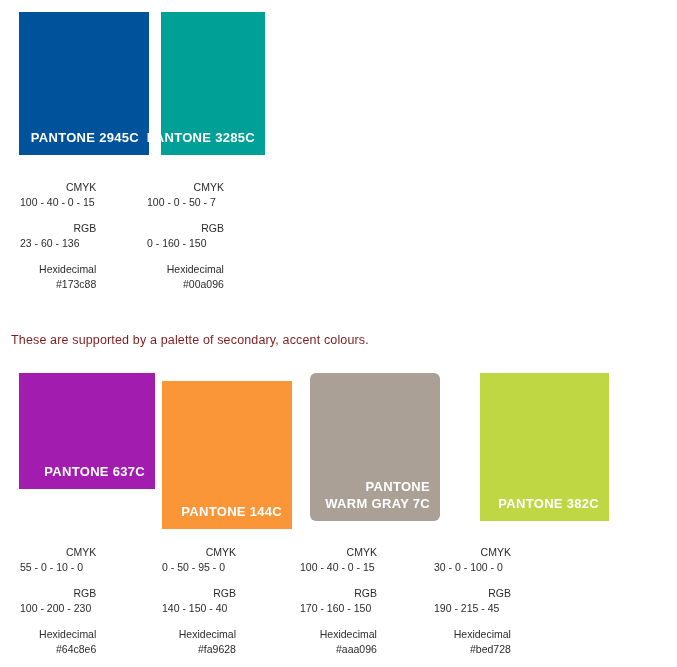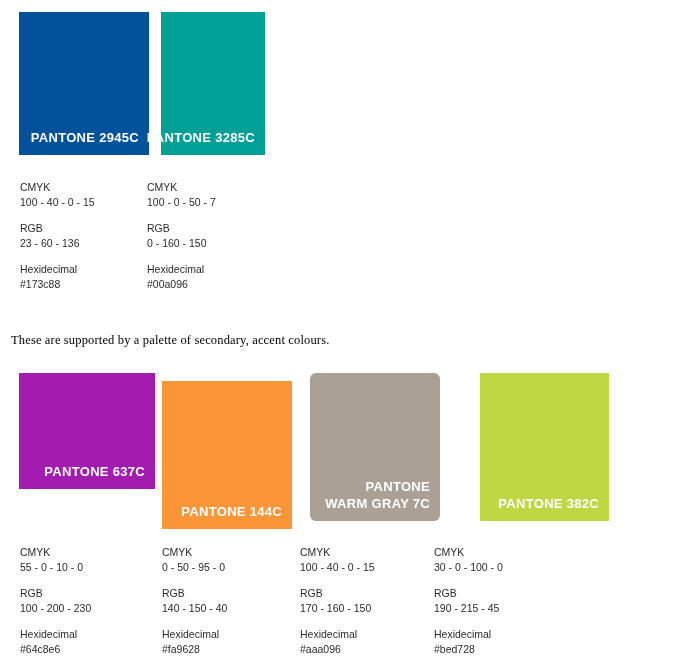--- a/index.html
+++ b/index.html
@@ -51,35 +51,37 @@
     position: absolute;
     font-family: "Liberation Sans", sans-serif;
     font-size: 10.5px;
     color: #2b2b2b;
     line-height: 15px;
     white-space: nowrap;
   }
   .spec .spec-key {
     display: block;
     margin: 0;
+    text-align: right;
   }
   .spec .spec-val {
     display: block;
     margin: 0 0 11px 0;
   }
   .spec .spec-val.last {
     margin-bottom: 0;
+    margin-left: 36px;
   }
 
   
   .body-text {
     position: absolute;
-    font-family: Liberation Serif, serif;
+    font-family: Liberation Sans, sans-serif;
     font-size: 12.5px;
-    color: #000000;
+    color: #7f1d1d;
     letter-spacing: 0.15px;
     white-space: nowrap;
   }
 </style>
 </head>
 <body>
 
 <div class="page">
 
   <div class="swatch" style="left:19px; top:12px; width:130px; height:143px; background:#00529b;">

